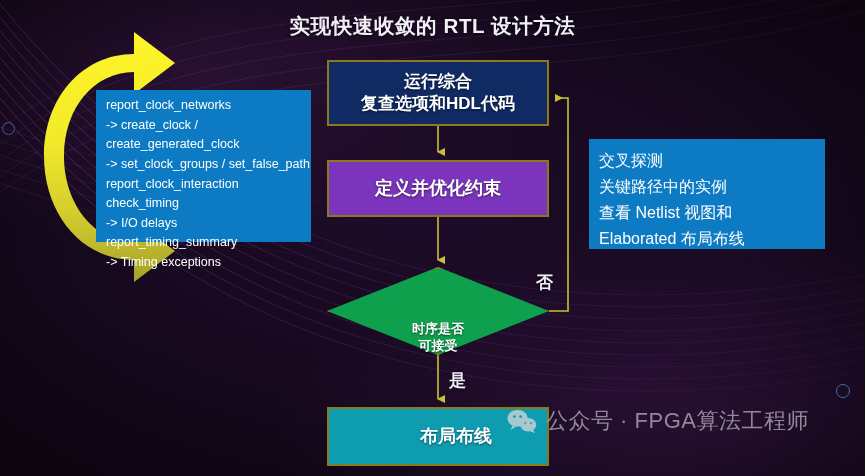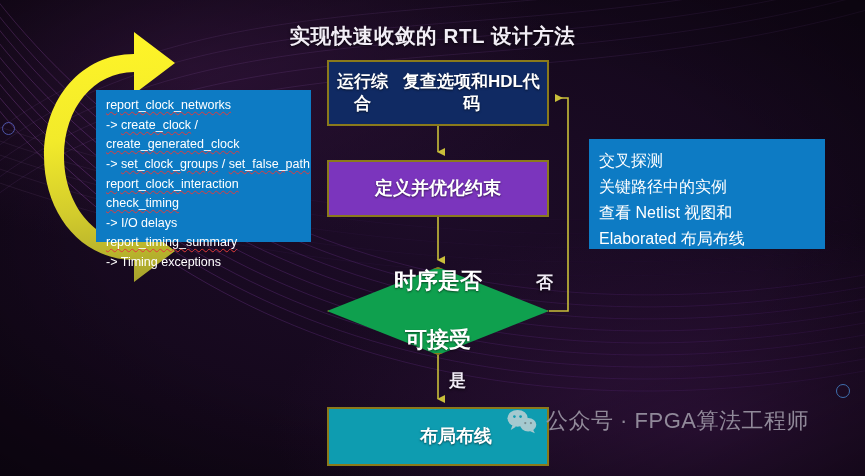--- a/index.html
+++ b/index.html
@@ -22,37 +22,37 @@
       linear-gradient(160deg,#180a22 0%,#120718 50%,#1a0b24 100%);
   }
   .bg-helix{position:absolute;inset:0;opacity:.85;}
   .vignette{
     position:absolute;inset:0;
     background:radial-gradient(ellipse 85% 85% at 50% 48%, rgba(0,0,0,0) 45%, rgba(0,0,0,.55) 100%);
     pointer-events:none;
   }
   
   .title{
-    position:absolute;left:0;right:0;top:22px;
+    position:absolute;left:0;right:0;top:12px;
     text-align:center;
     color:#f2eef6;
     font-size:20.5px;
     font-weight:bold;
     letter-spacing:.6px;
     text-shadow:0 1px 3px rgba(0,0,0,.8);
   }
   
   .node{
     position:absolute;
     box-sizing:border-box;
     border:2px solid #8a7a1b;
     display:flex;
     align-items:center;
     justify-content:center;
-    flex-direction:row;
+    flex-direction:column;
     color:#ffffff;
     font-weight:bold;
     text-align:center;
     line-height:1.28;
     text-shadow:0 1px 2px rgba(0,0,0,.55);
   }
   #node-synth{
     left:327px;top:60px;width:222px;height:66px;
     background:#102a63;
     font-size:17px;
@@ -74,40 +74,39 @@
   }
   #node-decision .dia{
     position:absolute;inset:0;
     background:#0fa04e;
     border:2px solid #8a7a1b;
     box-sizing:border-box;
     clip-path:polygon(50% 0,100% 50%,50% 100%,0 50%);
   }
   #node-decision .dia-label{
     position:absolute;inset:0;
-    display:flex;align-items:center;justify-content:space-between;flex-direction:column;
-    color:#fff;font-weight:bold;font-size:22px;line-height:1.3;
+    display:flex;align-items:center;justify-content:flex-end;flex-direction:column;
+    color:#fff;font-weight:bold;font-size:13px;line-height:1.3;
     text-shadow:0 1px 2px rgba(0,0,0,.55);
   }
   
   .panel{
     position:absolute;
     box-sizing:border-box;
     background:#0d7bc4;
     color:#ffffff;
   }
   #panel-commands{
     left:96px;top:90px;width:215px;height:152px;
     padding:6px 8px 4px 10px;
     font-size:12.5px;
     line-height:1.57;
   }
   #panel-commands .ln{white-space:nowrap;}
   #panel-commands .sp{
-    text-decoration:underline;
     text-decoration-color:#e23b3b;
     text-decoration-style:wavy;
     text-decoration-thickness:1px;
     text-underline-offset:2px;
     text-align:right;
   }
   #panel-crossprobe{
     left:589px;top:139px;width:236px;height:110px;
     padding:9px 2px 0 10px;
     font-size:16px;

